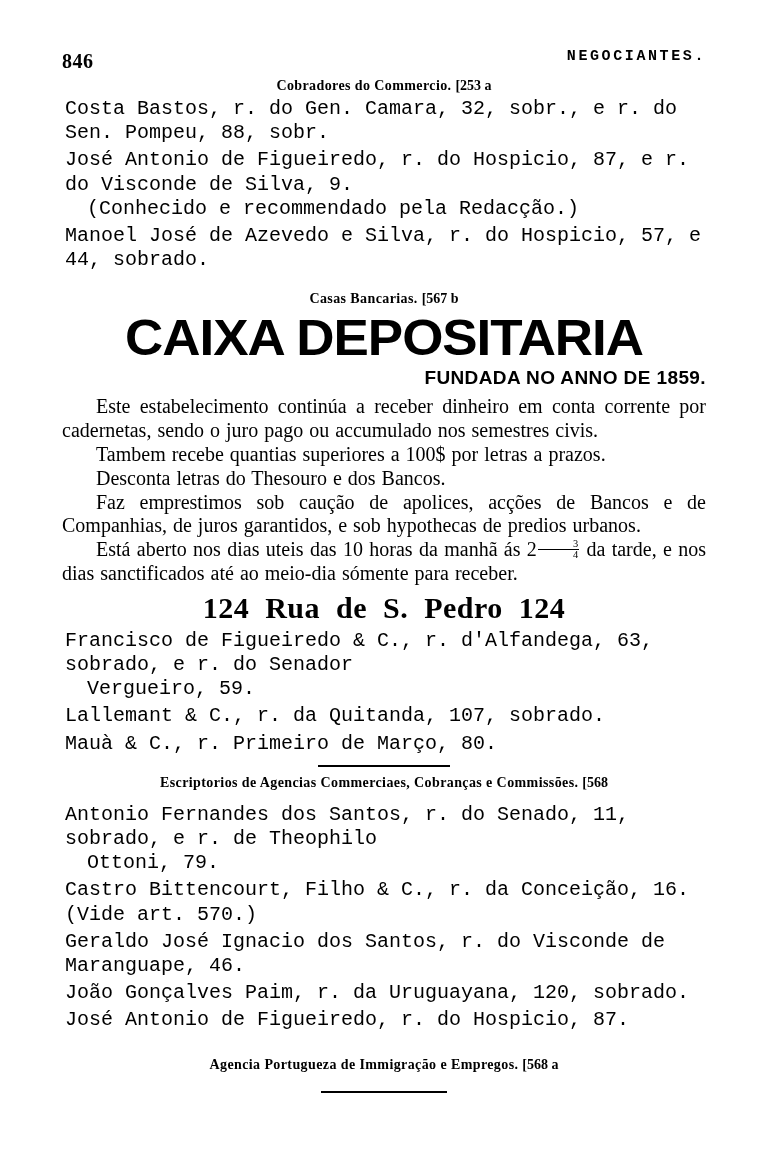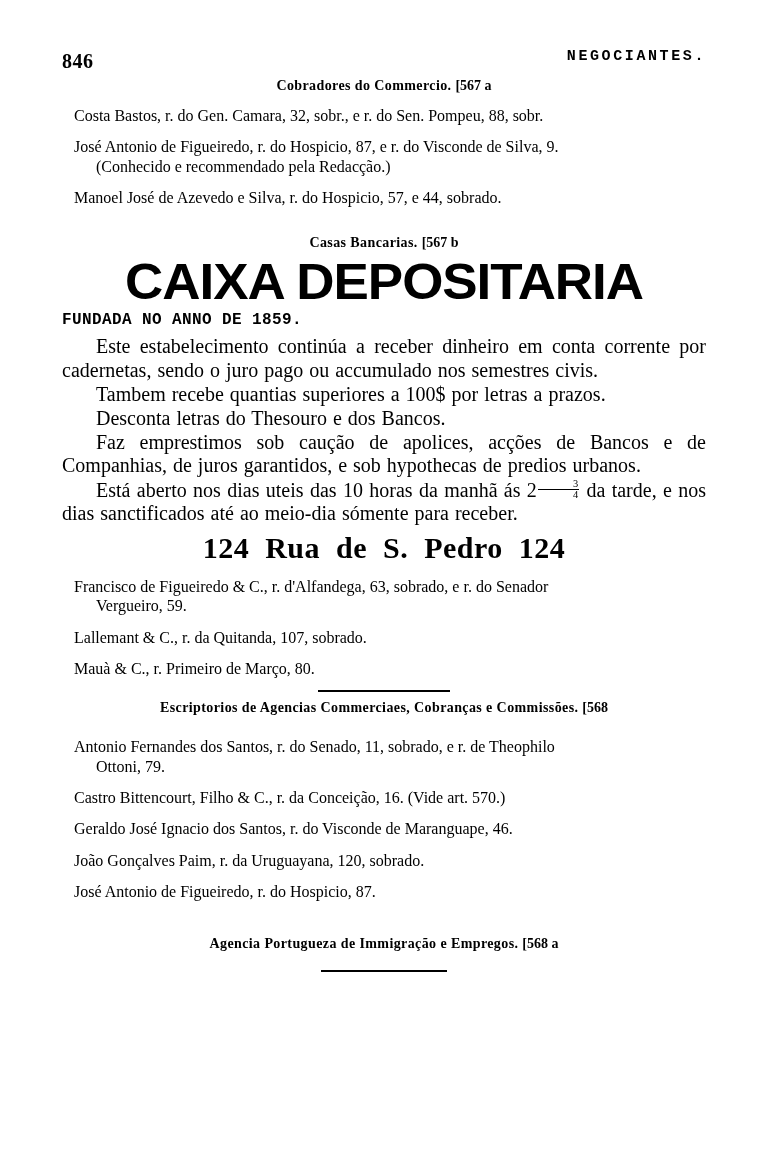--- a/index.html
+++ b/index.html
@@ -50,24 +50,24 @@
     font-size: 14px;
     letter-spacing: 0.4px;
     margin: 4px 0 3px 0;
   }
   .sec-head .ref {
     font-weight: bold;
     letter-spacing: 0;
   }
   
   .entry {
-    font-family: Liberation Serif, serif;
-    font-size: 16px;
+    font-family: Liberation Mono, monospace;
+    font-size: 20px;
     line-height: 1.21;
-    margin: 12px;
+    margin: 3px;
     padding: 0;
     text-indent: 0;
   }
   .entry .cont {
     display: block;
     padding-left: 22px;
   }
   .entry.indent1 {
     padding-left: 22px;
   }
@@ -82,24 +82,24 @@
     text-align: center;
     font-family: "Liberation Sans", sans-serif;
     font-weight: bold;
     font-size: 50px;
     letter-spacing: -1px;
     line-height: 1.0;
     margin: 6px 0 2px 0;
     transform: scaleX(1.06);
   }
   .ad-sub {
-    text-align: left;
-    font-family: Liberation Mono, monospace;
-    font-weight: bold;
-    font-size: 16px;
+    text-align: right;
+    font-family: Liberation Sans, sans-serif;
+    font-weight: bold;
+    font-size: 19px;
     letter-spacing: 0.4px;
     margin: 4px 0 6px 0;
   }
   .ad-para {
     font-family: "Liberation Serif", serif;
     font-size: 20px;
     line-height: 1.16;
     text-align: justify;
     text-indent: 34px;
     margin: 0 0 1px 0;
@@ -143,21 +143,21 @@
 
 <div class="page">
 
   <div class="page-header">
     <div class="folio">846</div>
     <div class="running-head">NEGOCIANTES.</div>
   </div>
 
   <div class="sec-head">
     <span>Cobradores do Commercio.</span>
-    <span class="ref">[567 a</span>
+    <span class="ref">[253 a</span>
   </div>
 
   <div class="entry-block">
     <p class="entry">
       <span>Costa Bastos, r. do Gen. Camara, 32, sobr., e r. do Sen. Pompeu, 88, sobr.</span>
     </p>
     <p class="entry">
       <span>José Antonio de Figueiredo, r. do Hospicio, 87, e r. do Visconde de Silva, 9.</span>
       <span class="cont">(Conhecido e recommendado pela Redacção.)</span>
     </p>

